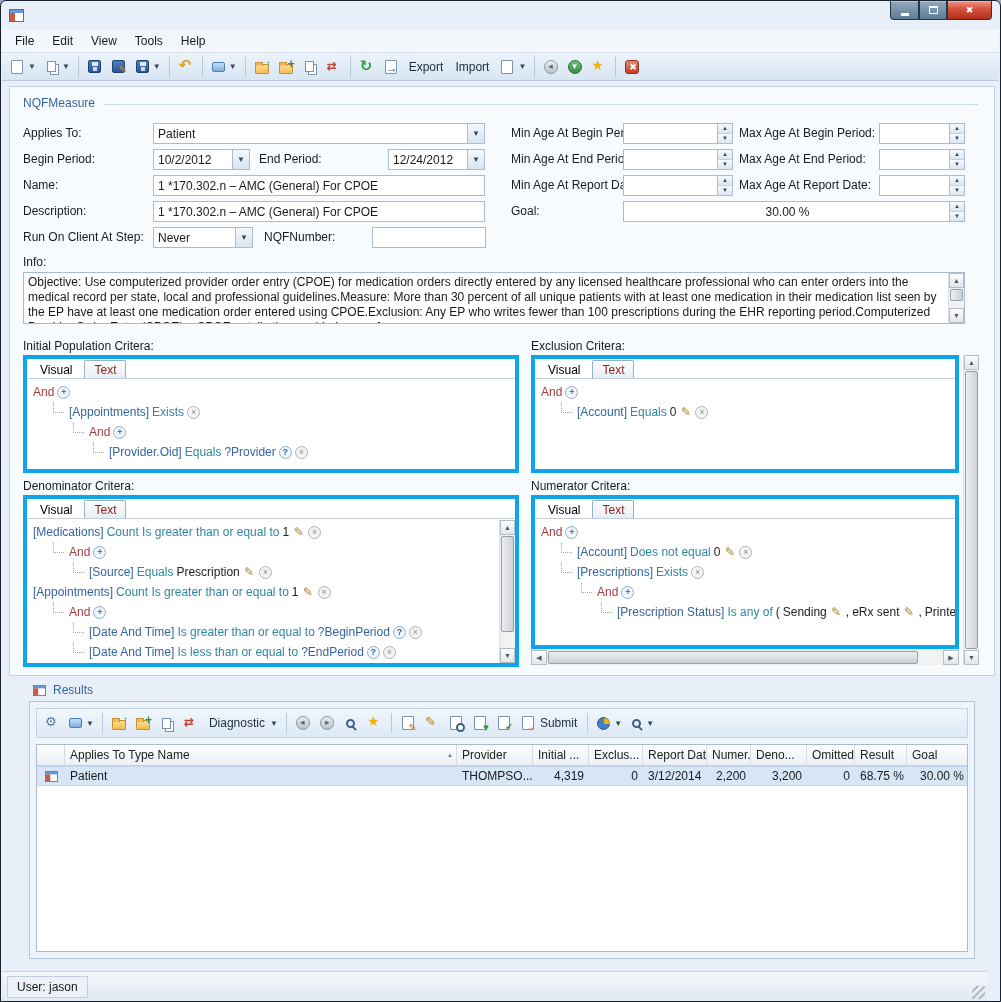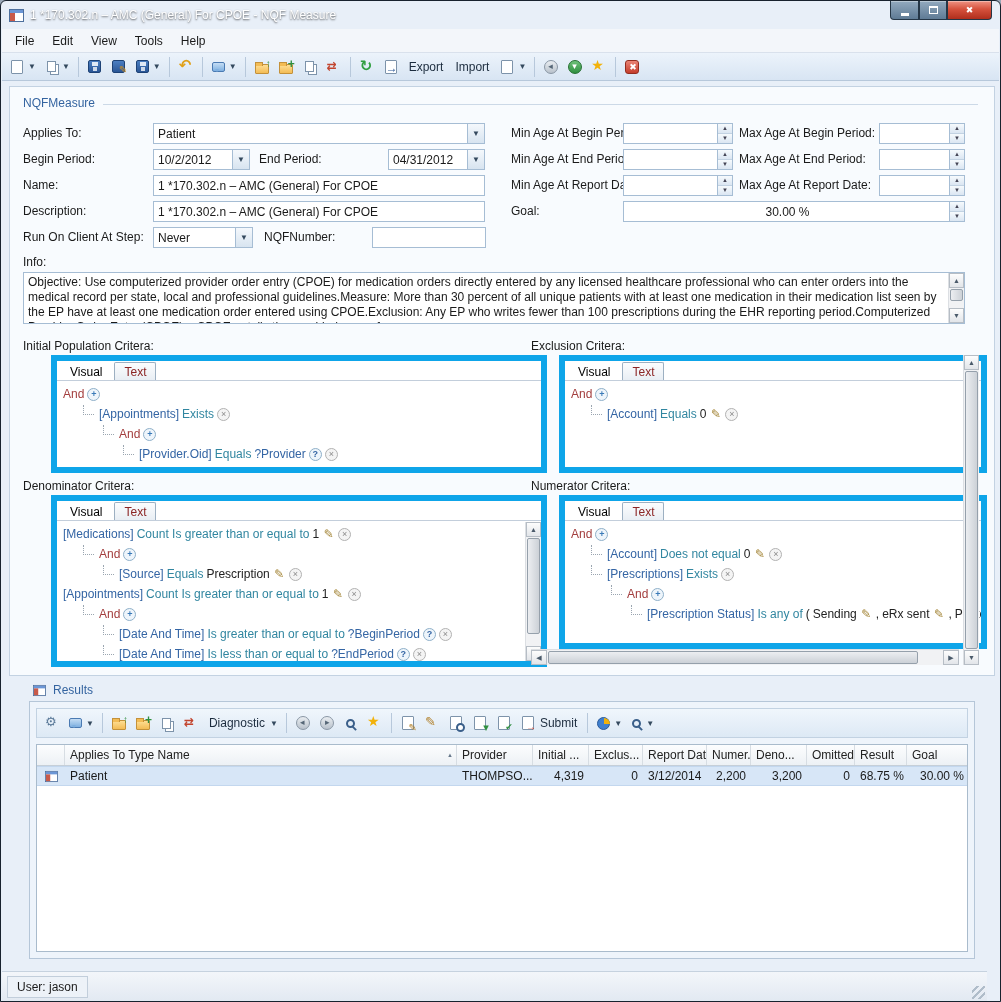--- a/index.html
+++ b/index.html
@@ -123,21 +123,21 @@
         display:flex; flex-direction:row; }
   .sb-btn { flex:none; width:100%; height:15px; background:linear-gradient(#fdfdfd,#e2e5e9);
         border:1px solid #b6bdc5; display:flex; align-items:center; justify-content:center;
         font-size:7px; color:#4a5a6a; }
   .hscroll .sb-btn { width:16px; height:100%; }
   .sb-thumb { background:linear-gradient(90deg,#eceef1,#ccd1d7); border:1px solid #95a0ab; border-radius:2px; margin:1px; }
   .hscroll .sb-thumb { background:linear-gradient(#eceef1,#ccd1d7); }
 
   
   .crit-title { position:absolute; white-space:nowrap; }
-  .crit { position:absolute; border:6px solid #0ea5e9; background:#fff; overflow:hidden;margin-left:28px; }
+  .crit { position:absolute; border:4px solid #0ea5e9; background:#fff; overflow:hidden; }
   .crit-tabs { height:20px; border-bottom:1px solid #c3cedb; display:flex; align-items:flex-end; padding-left:4px; }
   .tab { padding:2px 9px 1px 9px; }
   .tab-visual { color:#000; }
   .tab-text { color:#8b2525; border:1px solid #9db0c2; border-bottom:none; border-radius:2px 2px 0 0;
               background:linear-gradient(#fcfdfe,#e8eef4); margin-left:3px; }
   .crit-body { position:absolute; top:21px; left:0; right:0; bottom:0; overflow:hidden; padding-top:2px; }
   .tnode { height:20px; display:flex; align-items:center; gap:3px; white-space:nowrap; }
   .elbow { width:11px; height:10px; border-left:1px dotted #9aa5b0; border-bottom:1px dotted #9aa5b0;
            margin:-8px 2px 0 0; flex:none; }
   .term-and { color:#a33e3e; }
@@ -182,21 +182,20 @@
   .grip { position:absolute; right:2px; bottom:2px; width:13px; height:13px;
           background:repeating-linear-gradient(135deg,transparent 0 3px,#b0bdca 3px 5px); }
 </style>
 </head>
 <body>
 
 <div class="window">
 
   <div class="titlebar">
     <span class="app-ico"></span>
-    <span class="title-text">1 *170.302.n – AMC (General) For CPOE - NQF Measure</span>
     <div class="caption-btns">
       <div class="cap-btn min">
           <span class="glyph-min"></span>
         </div>
       <div class="cap-btn max">
           <span class="glyph-max"></span>
         </div>
       <div class="cap-btn close">
           <span>✖</span>
         </div>
@@ -315,21 +314,21 @@
           </span>
       </div>
 
       <label class="flabel" style="left:13px;top:65px">Begin Period:</label>
       <div class="tb" style="left:143px;top:62px;width:97px">
         <span class="tb-val">10/2/2012</span>
         <span class="combo-btn">▼</span>
       </div>
       <label class="flabel" style="left:249px;top:65px">End Period:</label>
       <div class="tb" style="left:378px;top:62px;width:97px">
-        <span class="tb-val">04/31/2012</span>
+        <span class="tb-val">12/24/2012</span>
         <span class="combo-btn">▼</span>
       </div>
       <label class="flabel" style="left:501px;top:65px">Min Age At End Period:</label>
       <div class="tb" style="left:613px;top:62px;width:110px">
         <span class="tb-val"></span>
         <span class="spin-btns">
             <i>▲</i>
             <i>▼</i>
           </span>
       </div>

